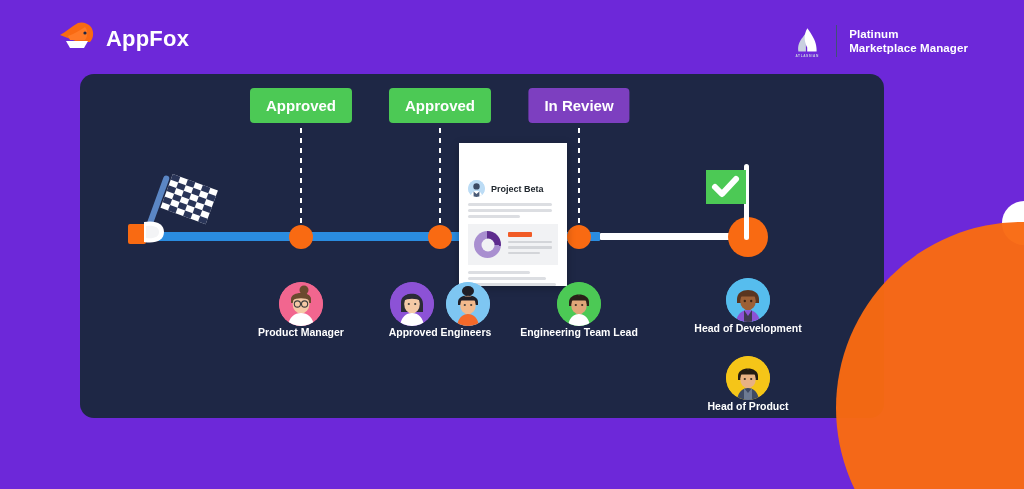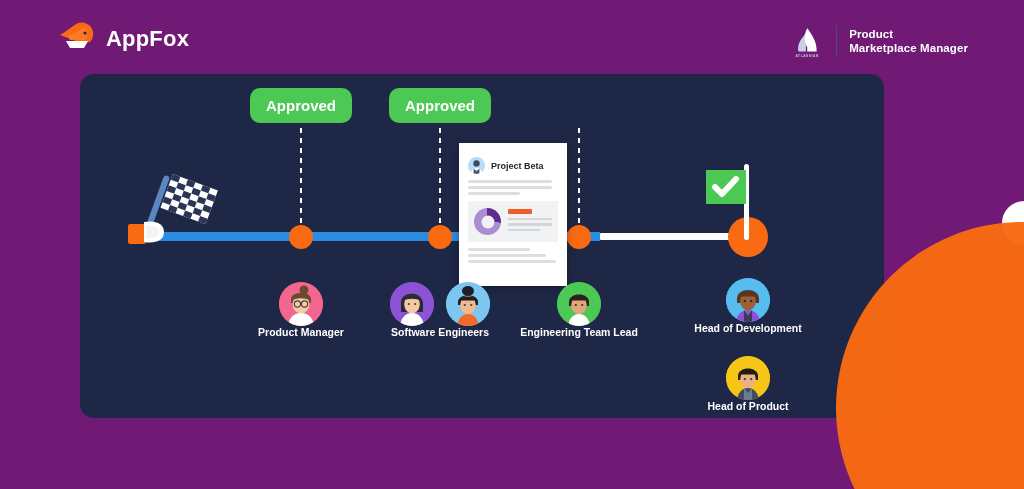--- a/index.html
+++ b/index.html
@@ -7,21 +7,21 @@
     padding: 0;
     background: #09142e;
   }
   body {
     font-family: "Liberation Sans", sans-serif;
   }
   #stage {
     position: relative;
     width: 1024px;
     height: 489px;
-    background: #701a75;
+    background: #6d28d9;
     overflow: hidden;
   }
 
   
   .brand {
     position: absolute;
     left: 58px;
     top: 22px;
     display: flex;
     align-items: center;
@@ -137,21 +137,21 @@
     border-radius: 50%;
     background: #f96a12;
     transform: translate(-50%, -50%);
   }
 
   
   .badge {
     position: absolute;
     transform: translateX(-50%);
     padding: 9px 16px;
-    border-radius: 10px;
+    border-radius: 4px;
     color: #ffffff;
     font-size: 15px;
     font-weight: bold;
     white-space: nowrap;
     text-align: center;
   }
   .dash-line {
     position: absolute;
     width: 2px;
     transform: translateX(-50%);
@@ -183,21 +183,22 @@
     top: 143px;
     width: 108px;
     height: 143px;
     background: #ffffff;
     box-shadow: 0 2px 8px rgba(0,0,0,0.28);
   }
   .doc-head {
     display: flex;
     align-items: center;
     gap: 6px;
-    padding: 14px 9px 0 9px;
+    padding: 22px 9px 0 9px;
+    margin-top: 15px;
   }
   .doc-avatar {
     width: 17px;
     height: 17px;
     border-radius: 50%;
     background: #bcdcf5;
     position: relative;
     overflow: hidden;
     flex: none;
   }
@@ -303,36 +304,37 @@
   <div class="partner">
     <div class="atlassian-mark">
       <svg width="30" height="26" viewBox="0 0 30 26">
         <path d="M10.8 10.2 C7.2 14 5.4 19.6 6.4 24.4 L13.9 24.4 L13.9 6 C12.9 7.2 11.8 9 10.8 10.2 Z" fill="#c9d0e0"></path>
         <path d="M15.4 1.2 C11.6 7 12 14.6 15.2 20.4 L15.2 24.4 L24.6 24.4 C24.6 24.4 25 18 22 12 C19.8 7.4 17 3.6 15.4 1.2 Z" fill="#ffffff"></path>
       </svg>
       <span class="atlassian-caption">ATLASSIAN</span>
     </div>
     <div class="partner-divider"></div>
     <div class="partner-text">
-      <div>Product</div>
+      <div>Platinum</div>
       <div>Marketplace Manager</div>
     </div>
   </div>
 
   <div class="panel"></div>
 
   <div class="track-blue"></div>
   <div class="track-white"></div>
 
   <div class="dash-line" style="left:301px; top:128px; height:106px;"></div>
   <div class="dash-line" style="left:440px; top:128px; height:106px;"></div>
   <div class="dash-line" style="left:579px; top:128px; height:106px;"></div>
 
   <div class="badge" style="left:301px; top:88px; background:#4cc955;">Approved</div>
   <div class="badge" style="left:440px; top:88px; background:#4cc955;">Approved</div>
+  <div class="badge" style="left:579px; top:88px; background:#7d3fc0;">In Review</div>
 
   <div class="node" style="left:301px; top:237px;"></div>
   <div class="node" style="left:440px; top:237px;"></div>
   <div class="node" style="left:579px; top:237px;"></div>
   <div class="node-final" style="left:748px; top:237px;"></div>
 
   <div class="start-flag">
     <svg width="92" height="84" viewBox="0 0 92 84">
       <rect x="26" y="6" width="6" height="60" rx="3" fill="#5b86c4" transform="rotate(20 29 36)"></rect>
       <g transform="rotate(20 46 32)">
@@ -440,21 +442,21 @@
           <ellipse cx="22" cy="9" rx="6" ry="5" fill="#1f1f28"></ellipse>
           <path d="M12 20 C12 11 32 11 32 20 L32 23 L12 23 Z" fill="#1f1f28"></path>
           <ellipse cx="22" cy="23" rx="7.8" ry="9.2" fill="#f2b98c"></ellipse>
           <path d="M14 18.5 C15 13 29 13 30 18.5 Z" fill="#1f1f28"></path>
           <circle cx="18.8" cy="23" r="1.1" fill="#3f3f3f"></circle>
           <circle cx="25.2" cy="23" r="1.1" fill="#3f3f3f"></circle>
           <path d="M11 44 C12 36 16.5 32 22 32 C27.5 32 32 36 33 44 Z" fill="#f4692a"></path>
         </svg>
       </div>
     </div>
-    <div class="person-label">Software Engineers</div>
+    <div class="person-label">Approved Engineers</div>
   </div>
 
   <div class="person" style="left:579px; top:282px;text-align:center;">
     <div class="avatar" style="background:#4cc955;">
       <svg width="44" height="44" viewBox="0 0 44 44">
         <circle cx="22" cy="22" r="22" fill="#4cc955"></circle>
         <path d="M12 20 C12 10 32 10 32 20 L32 24 L12 24 Z" fill="#2a2118"></path>
         <ellipse cx="22" cy="23" rx="7.8" ry="9.2" fill="#e0a678"></ellipse>
         <path d="M13.6 18.5 C14.6 12 29.4 12 30.4 18.5 Z" fill="#2a2118"></path>
         <circle cx="18.8" cy="23" r="1.1" fill="#3a2d22"></circle>

